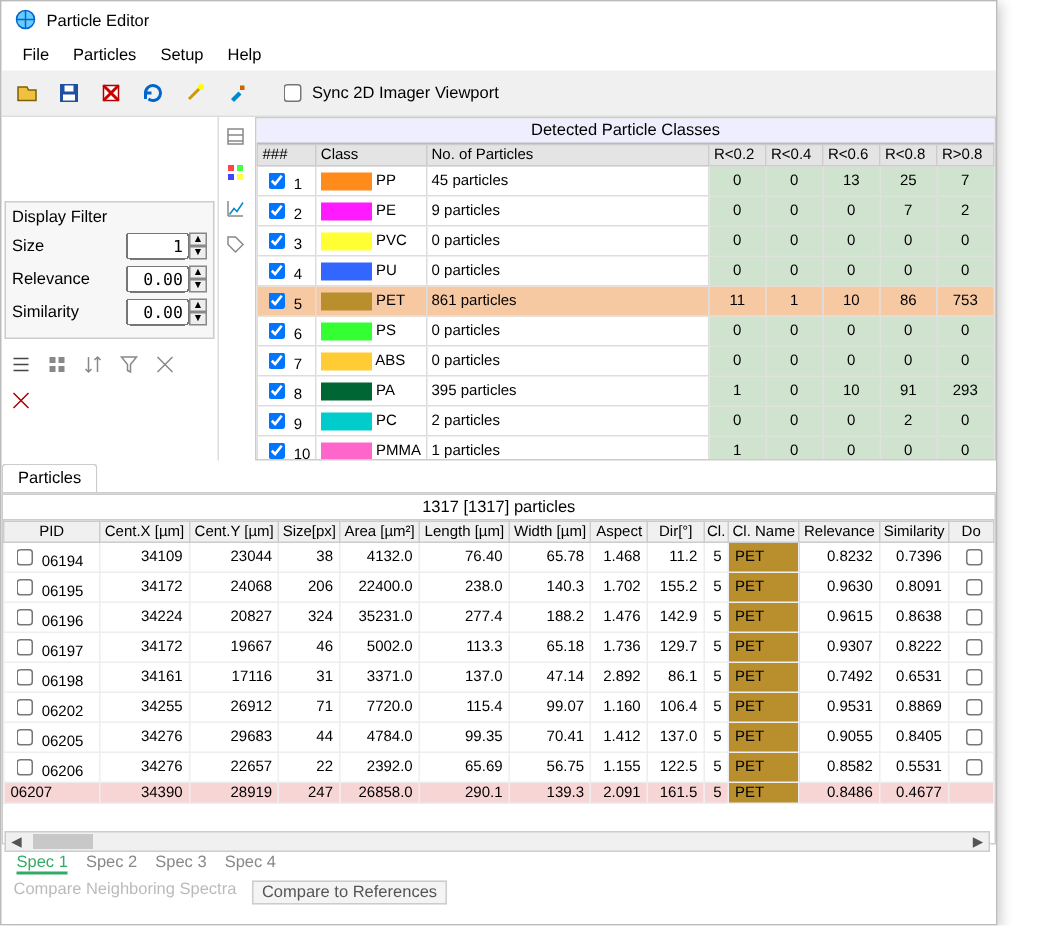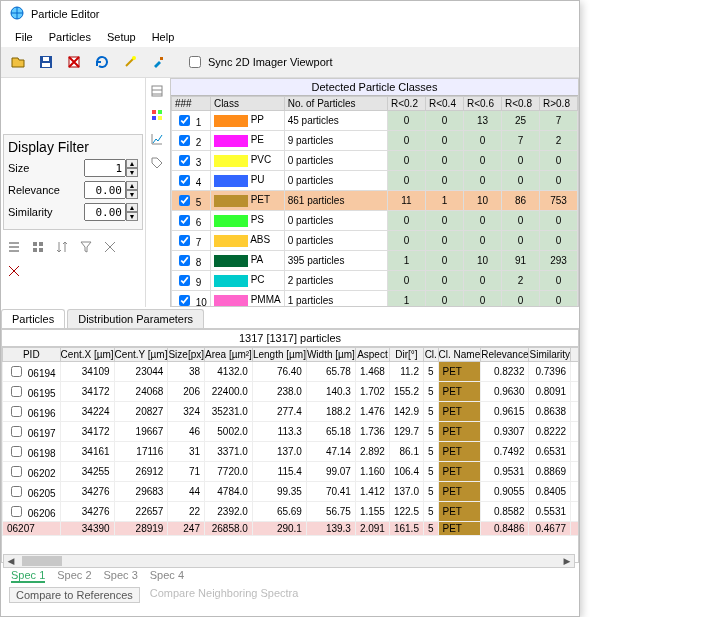--- a/index.html
+++ b/index.html
@@ -1,29 +1,29 @@
 <!DOCTYPE html>
 <html><head>
 <meta charset="utf-8">
 <style>
   * { box-sizing: border-box; }
   body { margin:0; font:11px "Segoe UI", Tahoma, sans-serif; background:#fff; color:#000; }
-  .window { width:580px; height:617px; border:1px solid #bbb; box-shadow:2px 2px 8px rgba(0,0,0,.2); position:relative; overflow:hidden; background:#fff;}
+  .window { width:665px; height:617px; border:1px solid #bbb; box-shadow:2px 2px 8px rgba(0,0,0,.2); position:relative; overflow:hidden; background:#fff;}
   .titlebar { height:26px; display:flex; align-items:center; gap:6px; padding:0 8px; background:#fff;}
   .titlebar svg { width:16px; height:16px; }
   .menubar { display:flex; gap:4px; padding:2px 8px; }
   .menubar span { padding:2px 6px; cursor:default; }
   .toolbar { display:flex; align-items:center; gap:6px; padding:4px 6px; border-bottom:1px solid #ddd; background:#f0f0f0;}
   .tbtn { width:22px; height:22px; display:flex; align-items:center; justify-content:center; border:1px solid transparent; border-radius:2px;}
   .sync { display:flex; align-items:center; gap:4px; margin-left:10px;}
   .sync input { width:12px; height:12px; }
   .main { display:flex; height:229px; }
   .leftcol { width:145px; border-right:1px solid #ddd; padding:2px; }
   .filterbox { border:1px solid #ccc; margin-top:54px; padding:4px; background:#f7f7f7; }
-  .filterbox .lbl { font-size:14px; }
+  .filterbox .lbl { font-size:11px; }
   .filterrow { display:flex; align-items:center; justify-content:space-between; margin:4px 0; }
   .filterrow input { width:42px; height:18px; font:11px monospace; text-align:right; }
   .spin { display:flex; flex-direction:column; }
   .spin div { width:12px; height:9px; border:1px solid #888; font-size:7px; text-align:center; line-height:7px; background:#eee;}
   .leftbtm { display:flex; gap:2px; margin-top:6px; flex-wrap:wrap;}
   .classpanel { flex:1; display:flex; }
   .sidebtns { width:24px; display:flex; flex-direction:column; gap:2px; padding-top:2px; }
   .classtable { flex:1; overflow:hidden; border:1px solid #ccc; }
   .classtable .caption { text-align:center; background:#eef; border-bottom:1px solid #bbb; padding:2px; font-size:11px;}
   .classtable table { border-collapse:collapse; width:100%; font-size:10px; }
@@ -333,21 +333,20 @@
                 <td class="num">0</td>
               </tr>
             </tbody>
         </table>
       </div>
     </div>
   </div>
 
   <div class="tabs">
     <div class="tab active">Particles</div>
-    <div class="tab">Distribution Parameters</div>
   </div>
 
   <div class="gridwrap">
     <div class="caption">1317 [1317] particles</div>
     <table>
       <thead>
           <tr id="gridhead">
             <th>PID</th>
             <th>Cent.X [µm]</th>
             <th>Cent.Y [µm]</th>
@@ -520,16 +519,16 @@
       <div class="arrow">▶</div>
   </div>
 
   <div class="specTabs">
     <span class="stab active">Spec 1</span>
     <span class="stab">Spec 2</span>
     <span class="stab">Spec 3</span>
     <span class="stab">Spec 4</span>
   </div>
   <div class="bottomrow">
+    <span style="opacity:.4">Compare Neighboring Spectra</span>
     <span style="border:1px solid #ccc;padding:1px 6px;background:#f4f4f4;">Compare to References</span>
-    <span style="opacity:.4">Compare Neighboring Spectra</span>
   </div>
 </div>
 
 </body></html>

